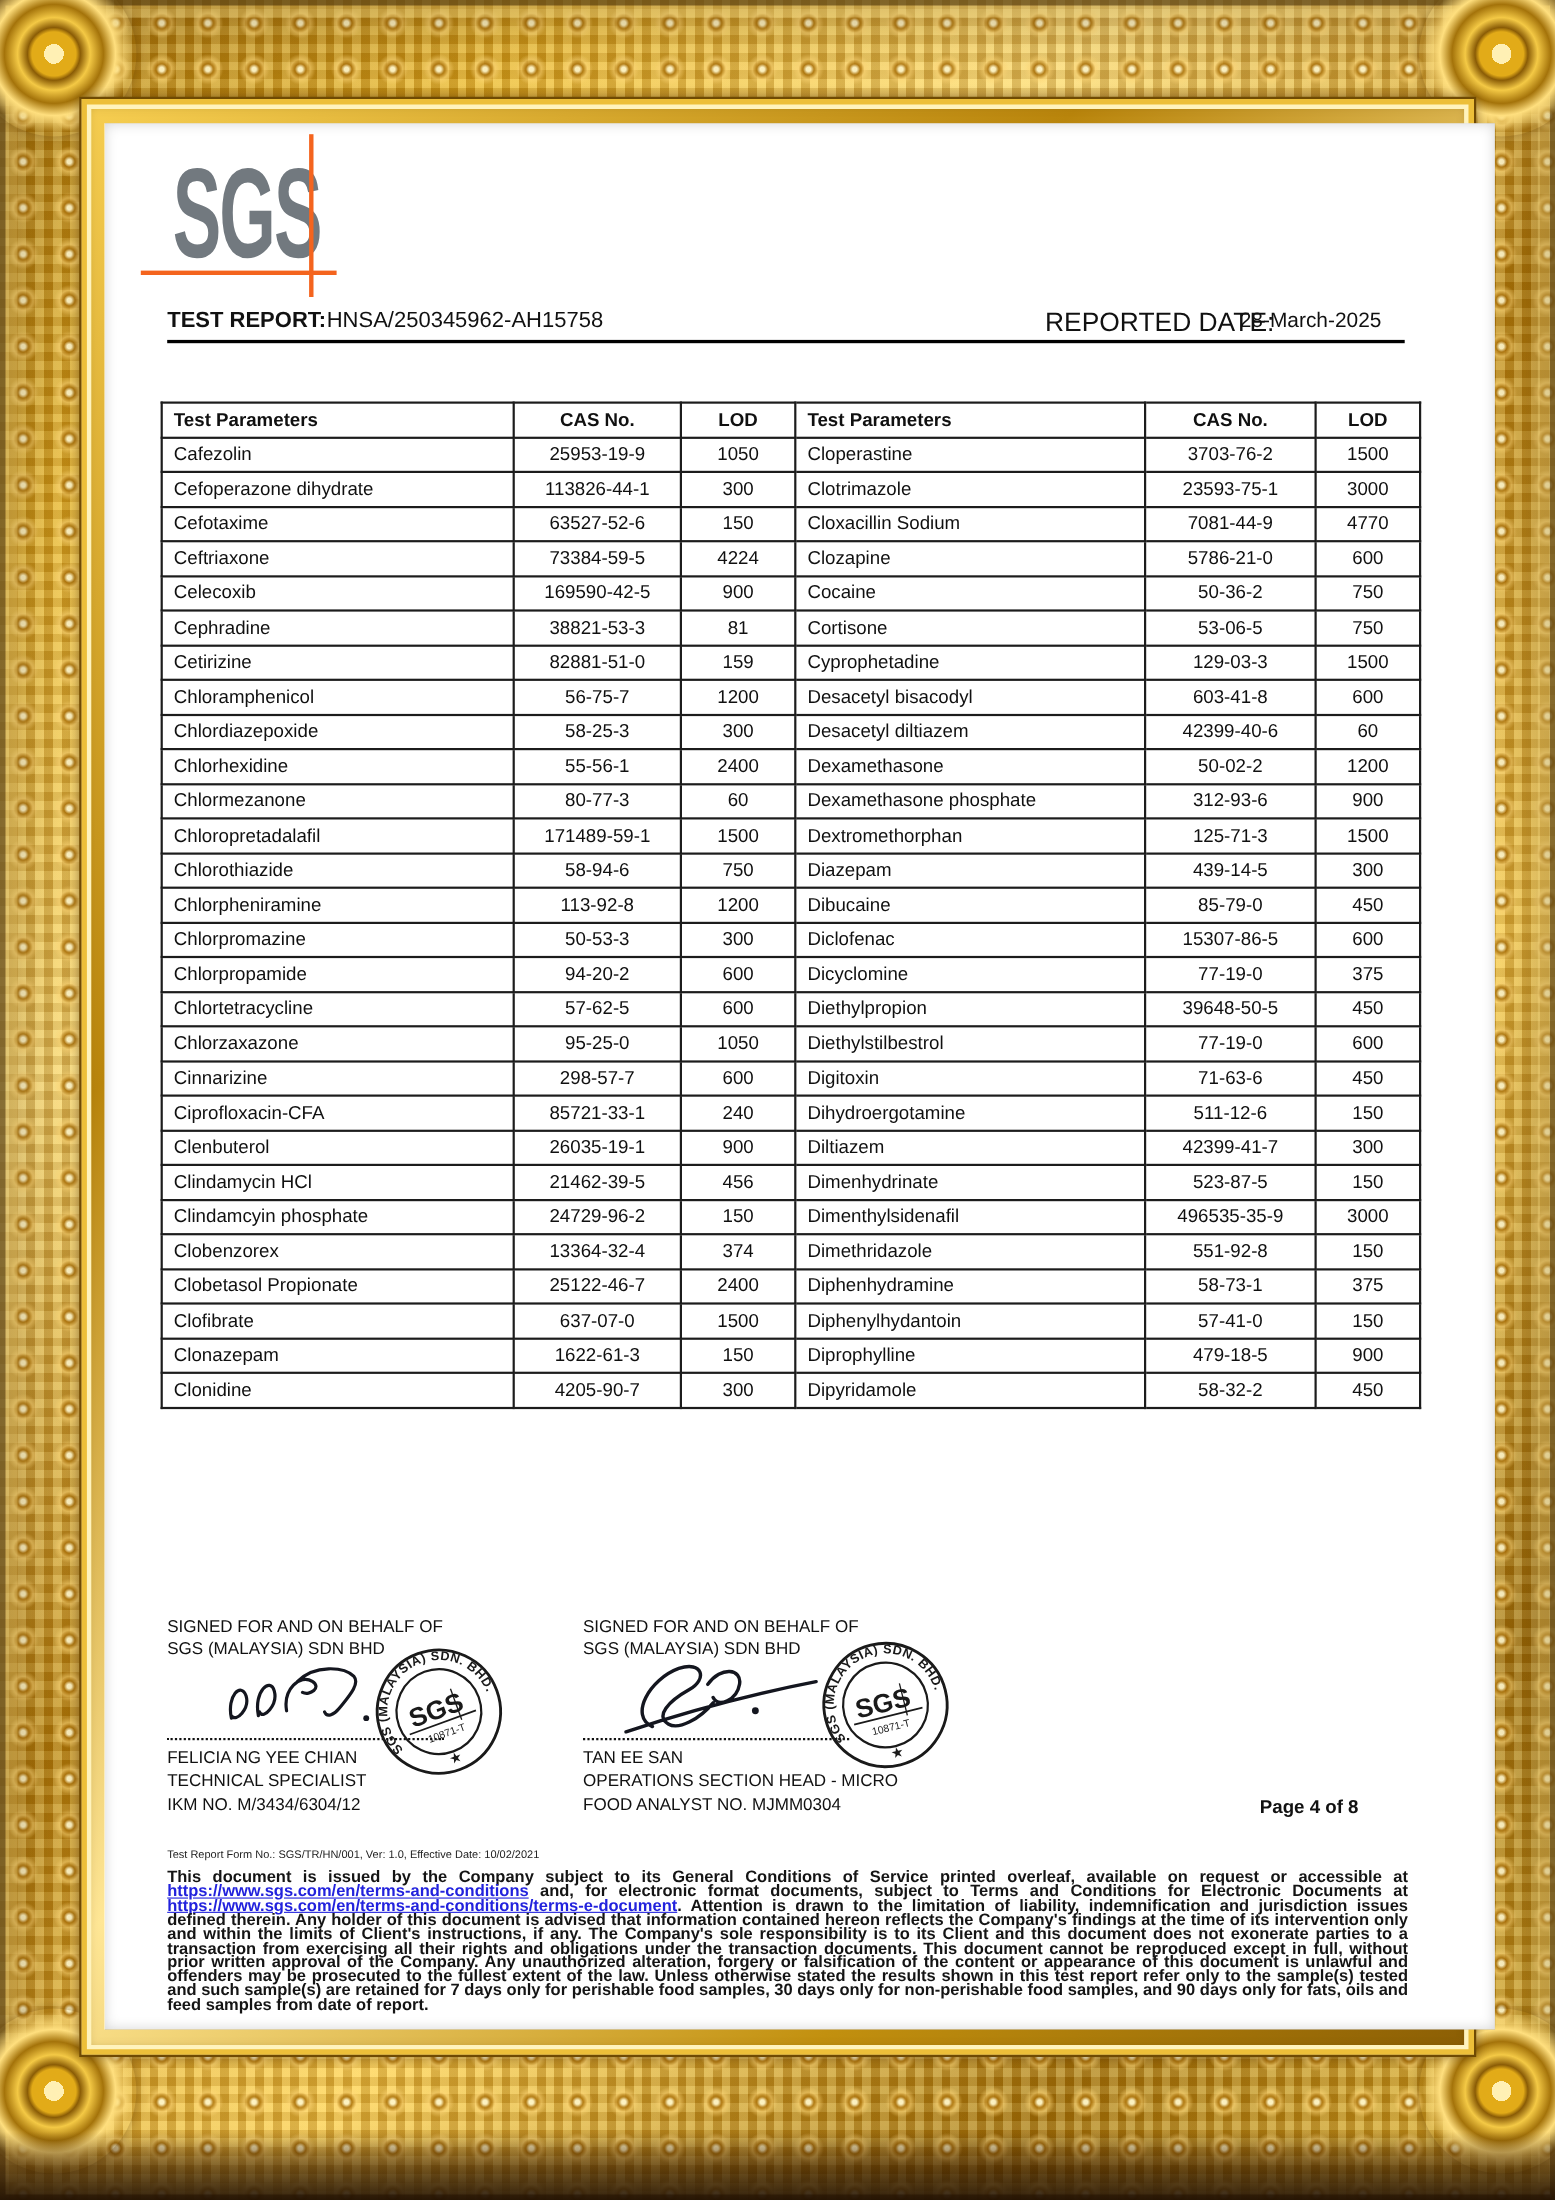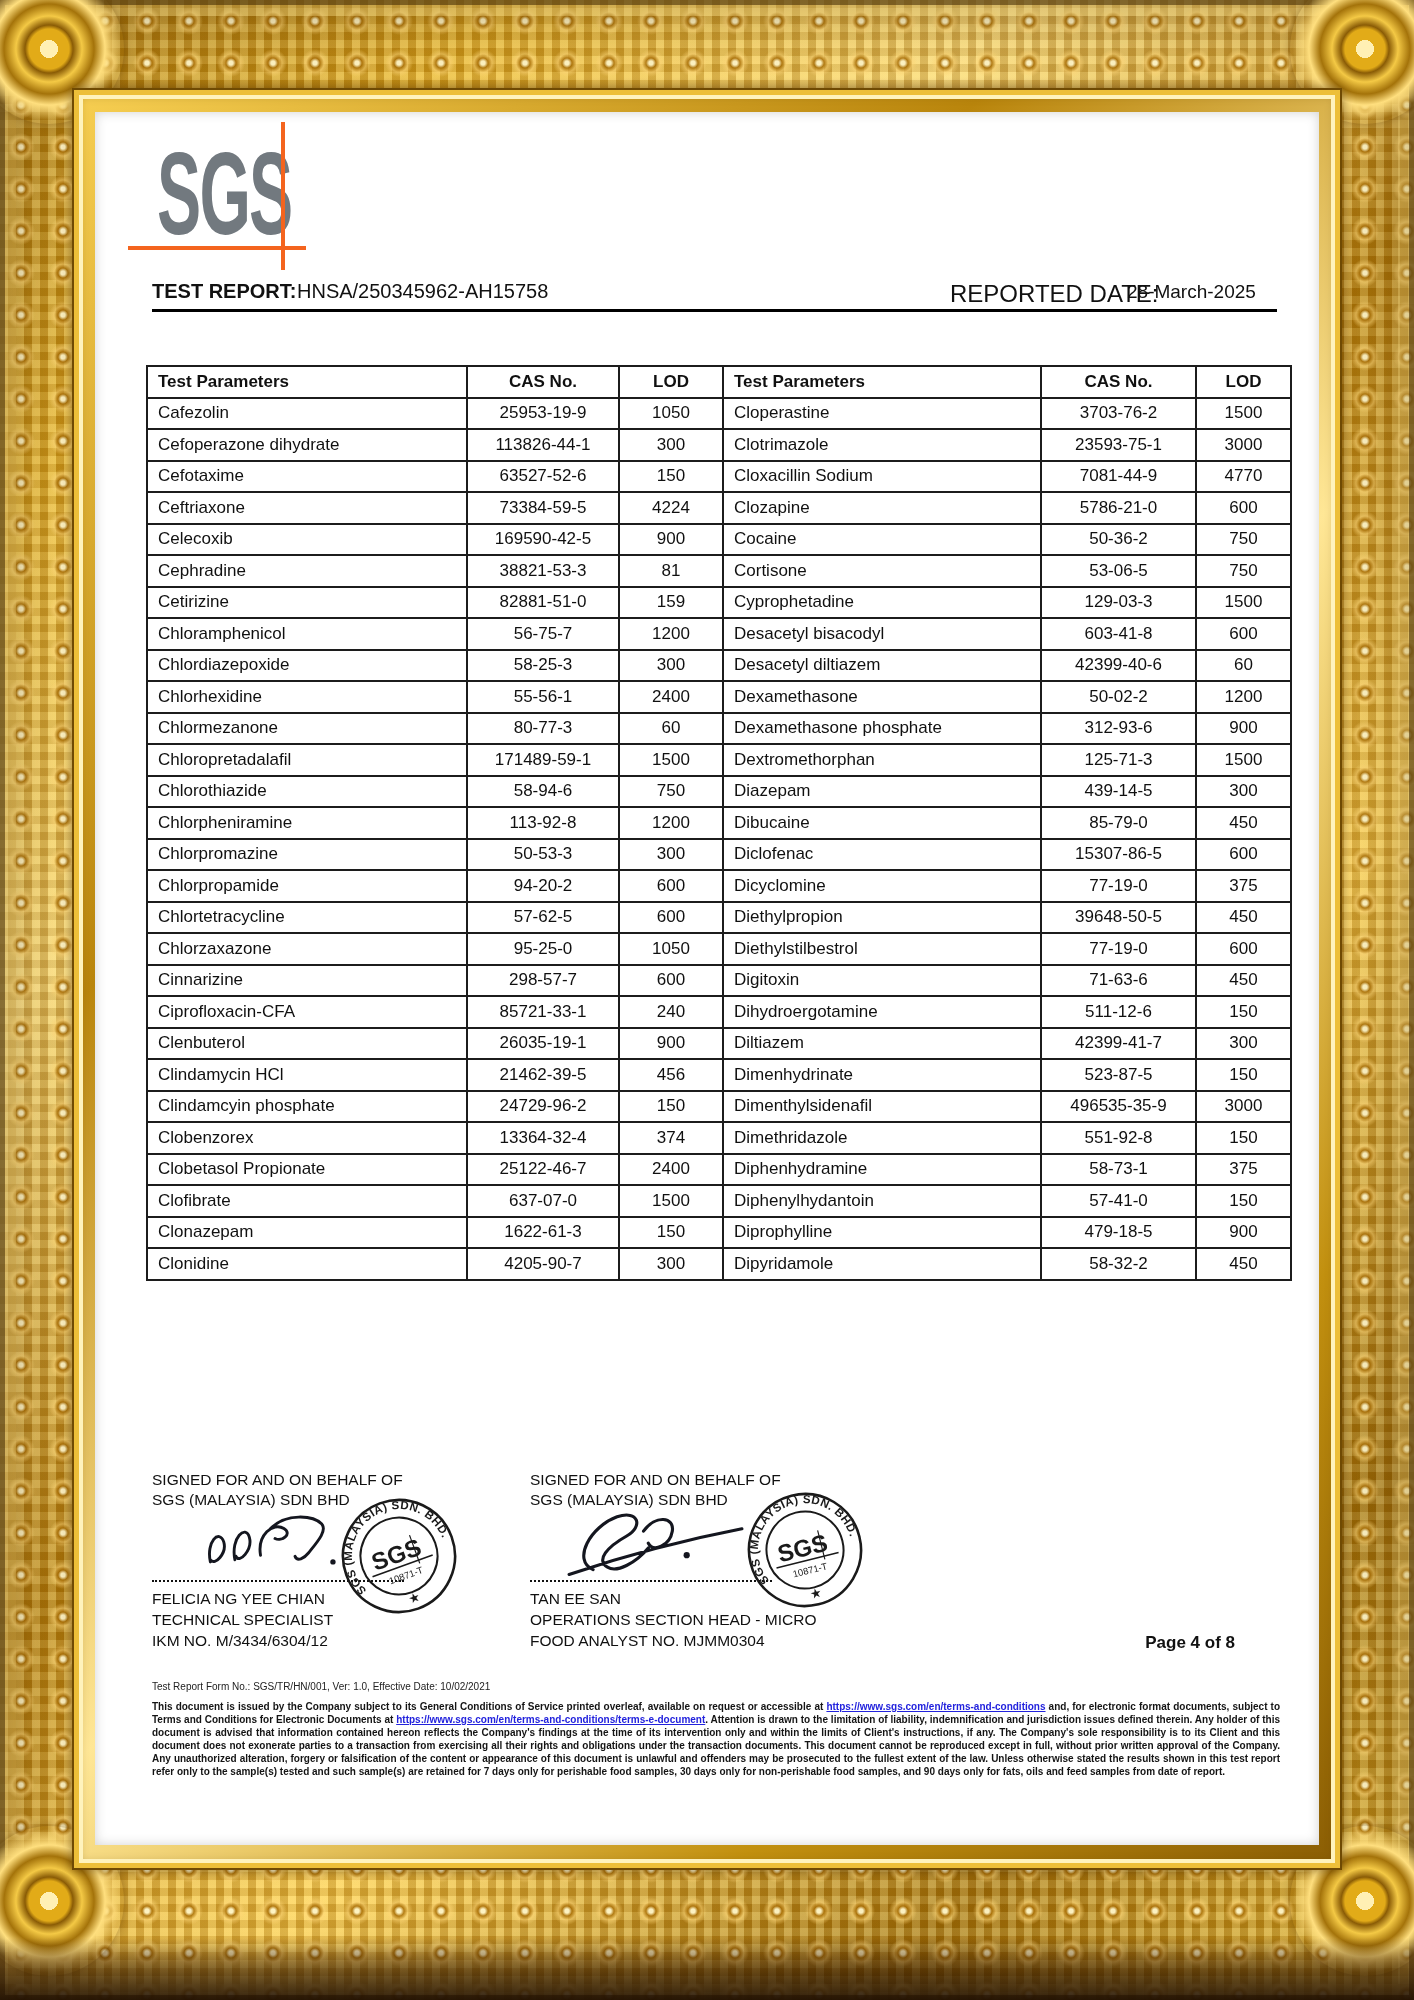--- a/index.html
+++ b/index.html
@@ -35,20 +35,21 @@
   }
   .floor{
     position:absolute;left:0;right:0;bottom:0;height:62px;
     background:linear-gradient(180deg, rgba(61,31,2,0) 0%, rgba(61,31,2,.5) 40%, rgba(28,12,0,.88) 100%);
   }
   
   .document{
     position:absolute;top:112px;left:95px;width:1224px;height:1733px;
     background:#fff;box-shadow:inset 0 0 12px rgba(0,0,0,.18);
     color:#111;
+    padding-left:40px;
   }
   .abs{position:absolute;}
   
   .sgs-logo{
     left:62px;top:24px;font-size:116px;line-height:1;font-weight:bold;color:#72797f;
     transform:scaleX(.57);transform-origin:0 0;letter-spacing:-3px;
   }
   .logo-hline{left:33px;top:134px;width:178px;height:4px;background:#f4641e;}
   .logo-vline{left:186px;top:10px;width:4px;height:148px;background:#f4641e;}
   
@@ -73,21 +74,21 @@
   .dotted{border-bottom:2.5px dotted #111;height:0;}
   .stamp{width:120px;height:120px;}
   .stamp-a{left:244px;top:1384px;transform:rotate(-20deg);}
   .stamp-b{left:650px;top:1378px;transform:rotate(-14deg);}
   .sig-a-svg{left:75px;top:1392px;}
   .sig-b-svg{left:448px;top:1388px;}
   
   .page-no{left:1000px;top:1521px;width:140px;text-align:right;font-size:17px;font-weight:bold;}
   .form-line{left:57px;top:1569px;font-size:10px;color:#222;}
   .disclaimer{
-    left:57px;top:1589px;width:1128px;font-size:10px;font-weight:bold;
+    left:57px;top:1589px;width:1128px;font-size:15px;font-weight:bold;
     line-height:12.9px;text-align:justify;color:#141414;
   }
   .disclaimer a{color:#2222dd;text-decoration:underline;cursor:pointer;font-weight:bold;}
 </style>
 </head>
 <body>
 
 <div class="frame">
   <div class="corner c-tl"></div>
   <div class="corner c-tr"></div>

